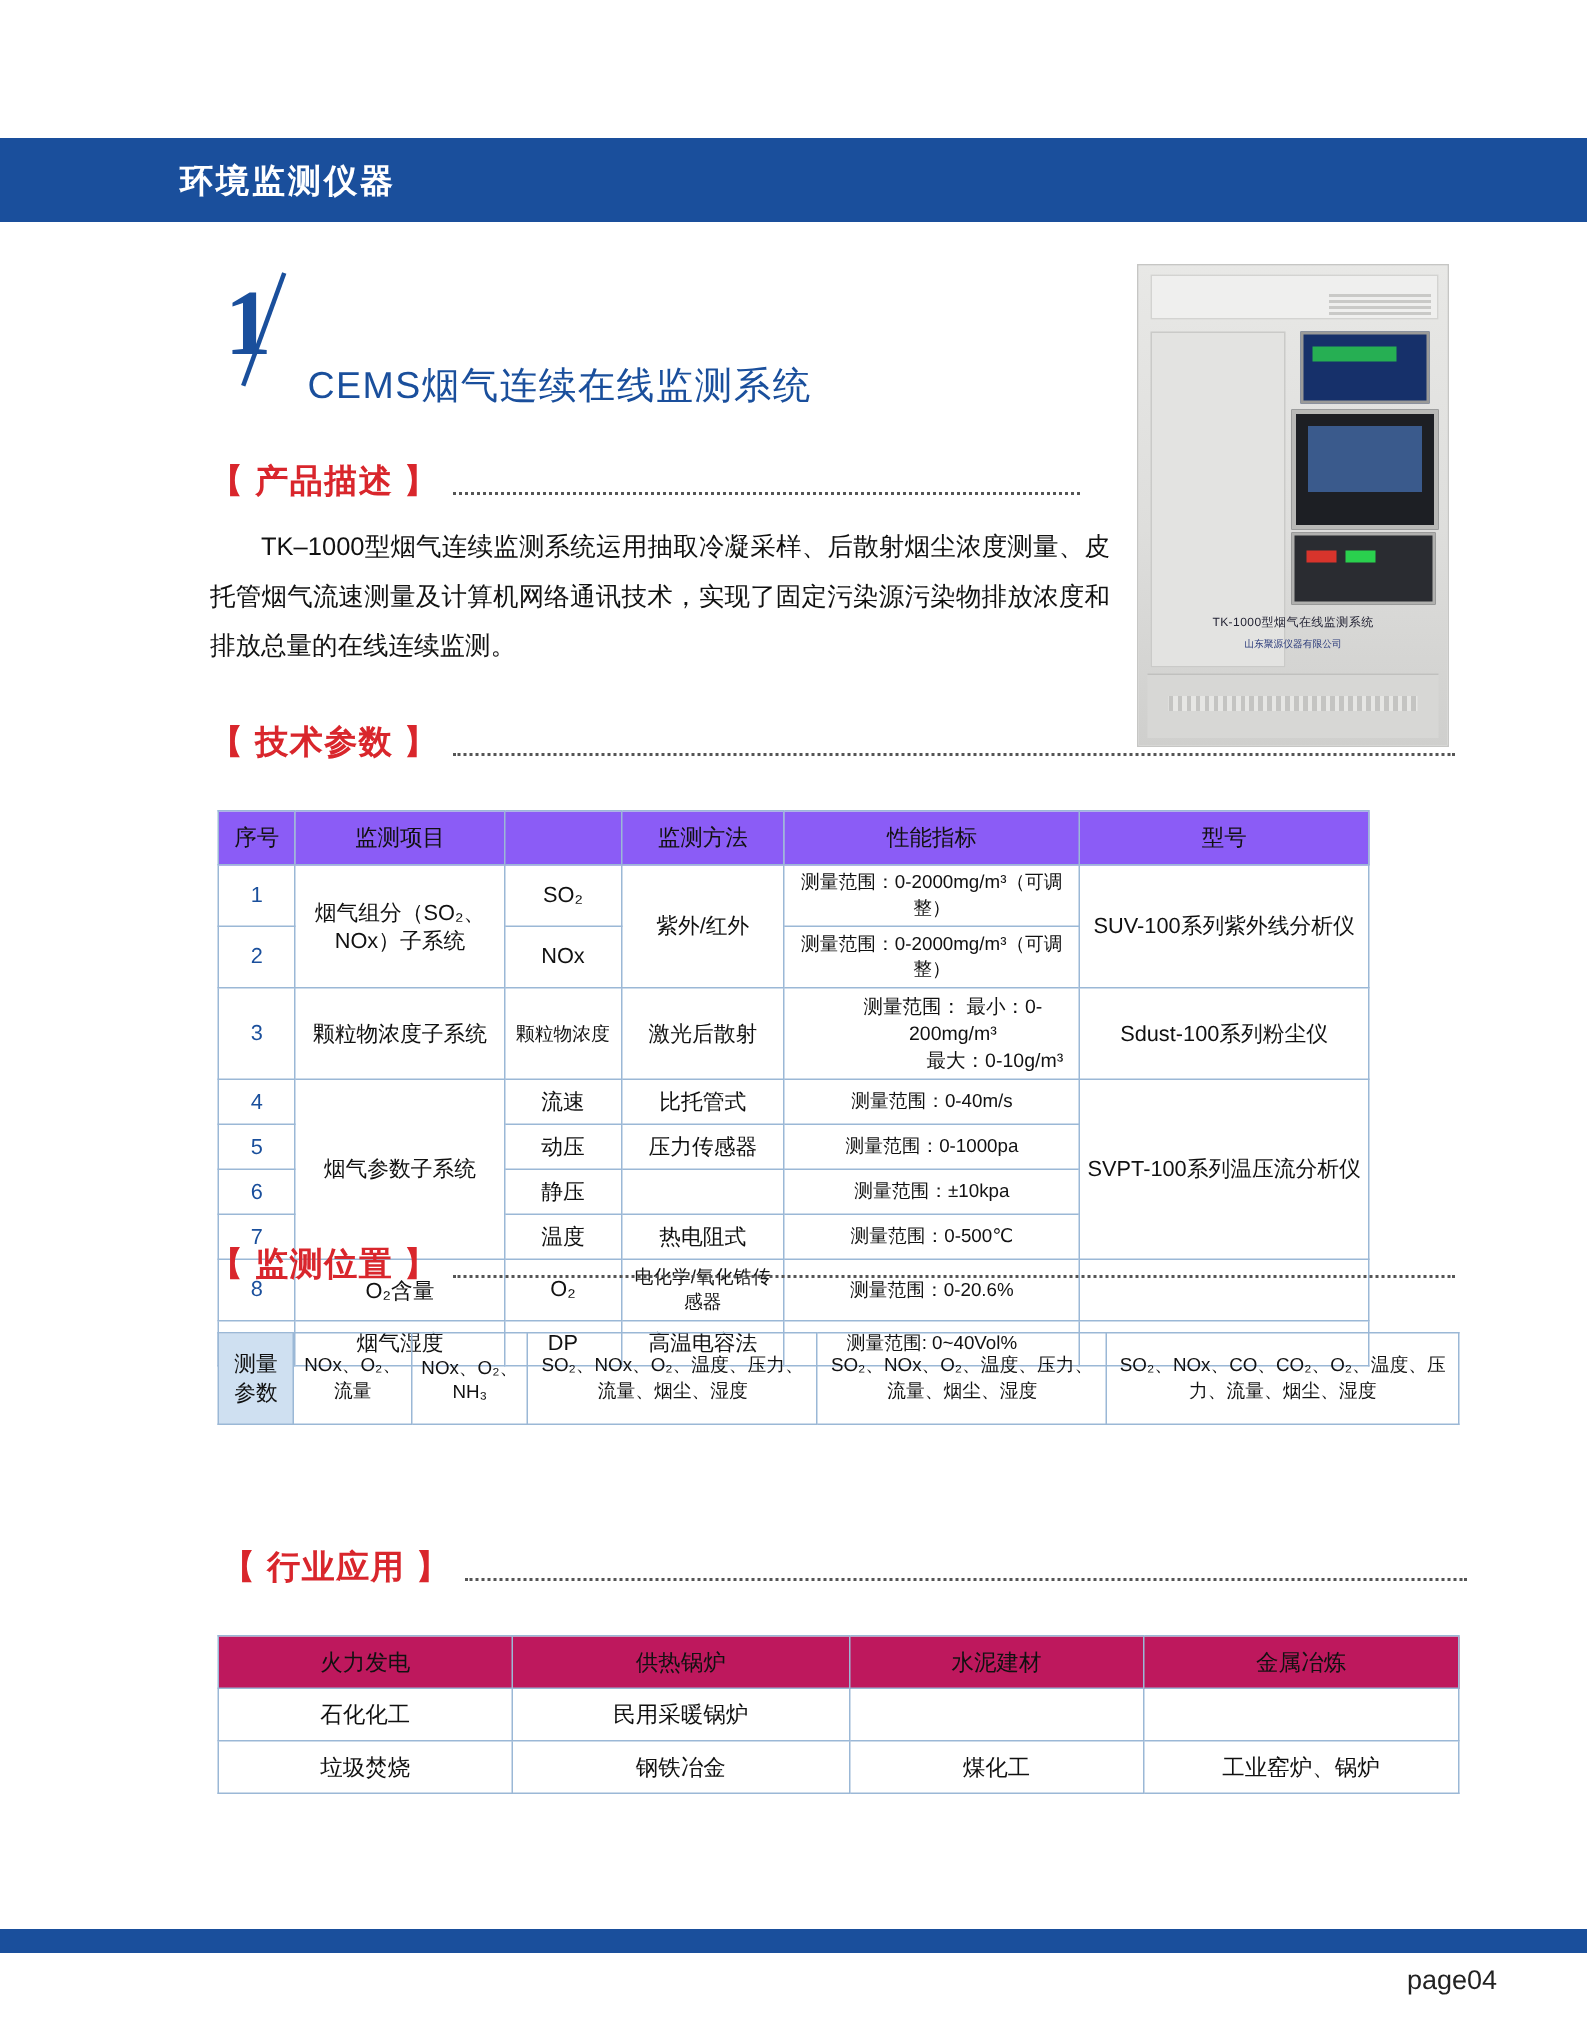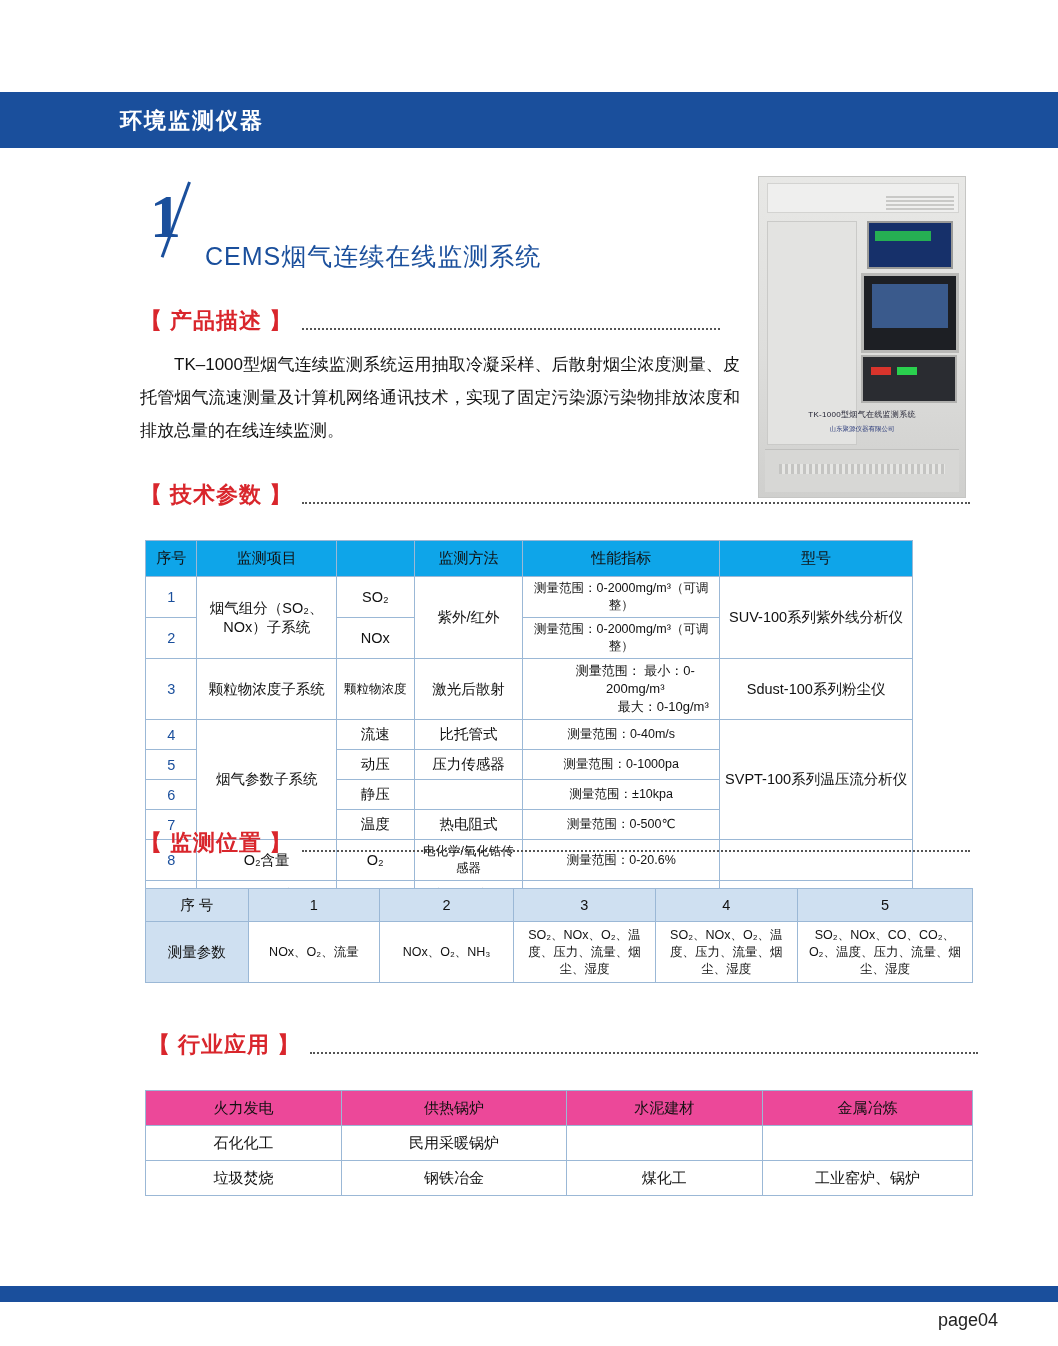--- a/index.html
+++ b/index.html
@@ -85,30 +85,30 @@
   }
   .photo .cab-brand{
     position:absolute;left:8px;top:248px;width:190px;text-align:center;
     font-size:6.5px;color:#2a3a7a;
   }
   .photo .base{position:absolute;left:6px;top:272px;width:194px;height:42px;background:#d7d7d5;border-top:1px solid #c0c0be;}
   .photo .base .slot{position:absolute;left:14px;top:14px;width:166px;height:10px;background:repeating-linear-gradient(90deg,#c4c4c2 0 3px,#e6e6e4 3px 6px);}
   
   table{border-collapse:collapse;position:absolute;font-size:14.5px;color:#111;}
   table td, table th{border:1px solid #9bb8d6;text-align:center;padding:3px 4px;}
-  .thead td{background:#0ea5e9;font-weight:normal;font-size:15px;padding:6px 4px;}
+  .thead td{background:#8b5cf6;font-weight:normal;font-size:15px;padding:6px 4px;}
   .tbl-main{left:145px;top:540px;width:768px;}
   .tbl-main td{height:23px;}
   .seq{color:#1a4f9c;width:46px;}
   .tbl-loc{left:145px;top:888px;width:828px;}
   .tbl-loc td{height:26px;}
   .tbl-loc .hd{background:#cfe0f1;}
   .tbl-ind{left:145px;top:1090px;width:828px;}
   .tbl-ind td{height:28px;font-size:15px;}
-  .tbl-ind .hd{background:#ec4899;}
+  .tbl-ind .hd{background:#be185d;}
   .small{font-size:12.5px;}
   .two-line{line-height:18px;font-size:13px;padding-left:32px;}
 </style>
 </head>
 <body>
 
 <div class="header">
   <div class="header-inner">
     <div class="header-left">环境监测仪器</div>
   </div>
@@ -239,28 +239,20 @@
 </tbody>
   </table>
 
 <div class="head-row" style="left:140px;top:828px;width:830px;">
   <span class="head-label">【 监测位置 】</span>
   <span class="dots"></span>
 </div>
 
 <table class="tbl-loc">
   <tbody>
-      <tr>
-    <td class="hd" style="width:90px;">序  号</td>
-    <td class="hd" style="width:118px;">1</td>
-    <td class="hd" style="width:120px;">2</td>
-    <td class="hd" style="width:128px;">3</td>
-    <td class="hd" style="width:128px;">4</td>
-    <td class="hd" style="width:160px;">5</td>
-  </tr>
   <tr>
     <td class="hd" style="height:54px;">测量参数</td>
     <td class="small">NOx、O₂、流量</td>
     <td class="small">NOx、O₂、NH₃</td>
     <td class="small">SO₂、NOx、O₂、温度、压力、流量、烟尘、湿度</td>
     <td class="small">SO₂、NOx、O₂、温度、压力、流量、烟尘、湿度</td>
     <td class="small">SO₂、NOx、CO、CO₂、O₂、温度、压力、流量、烟尘、湿度</td>
   </tr>
 </tbody>
   </table>

